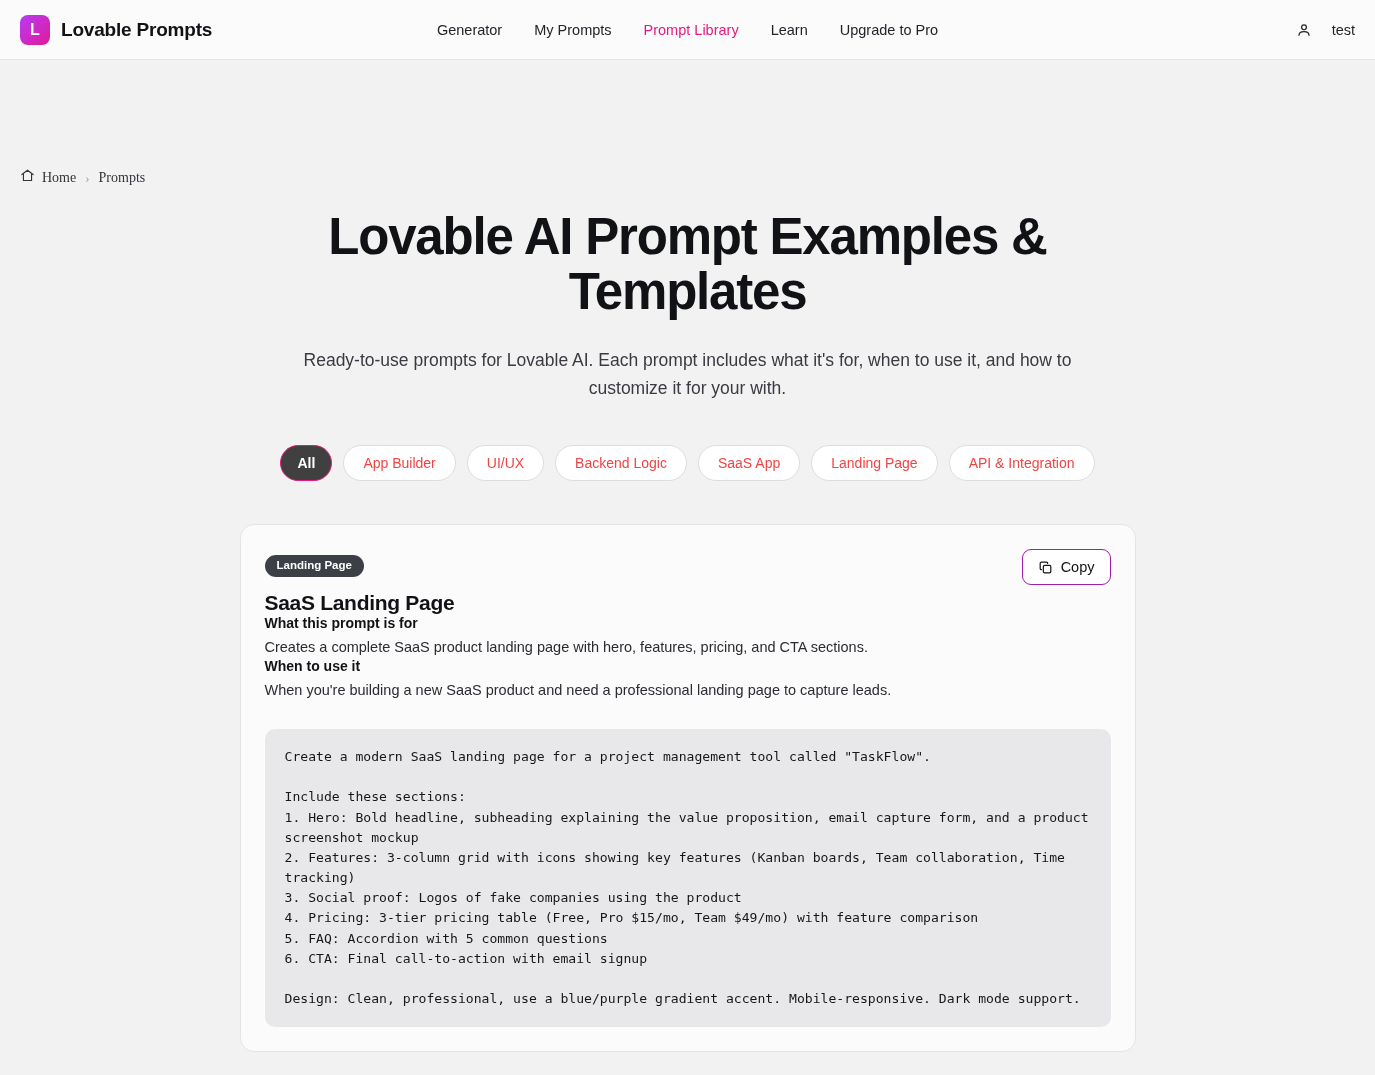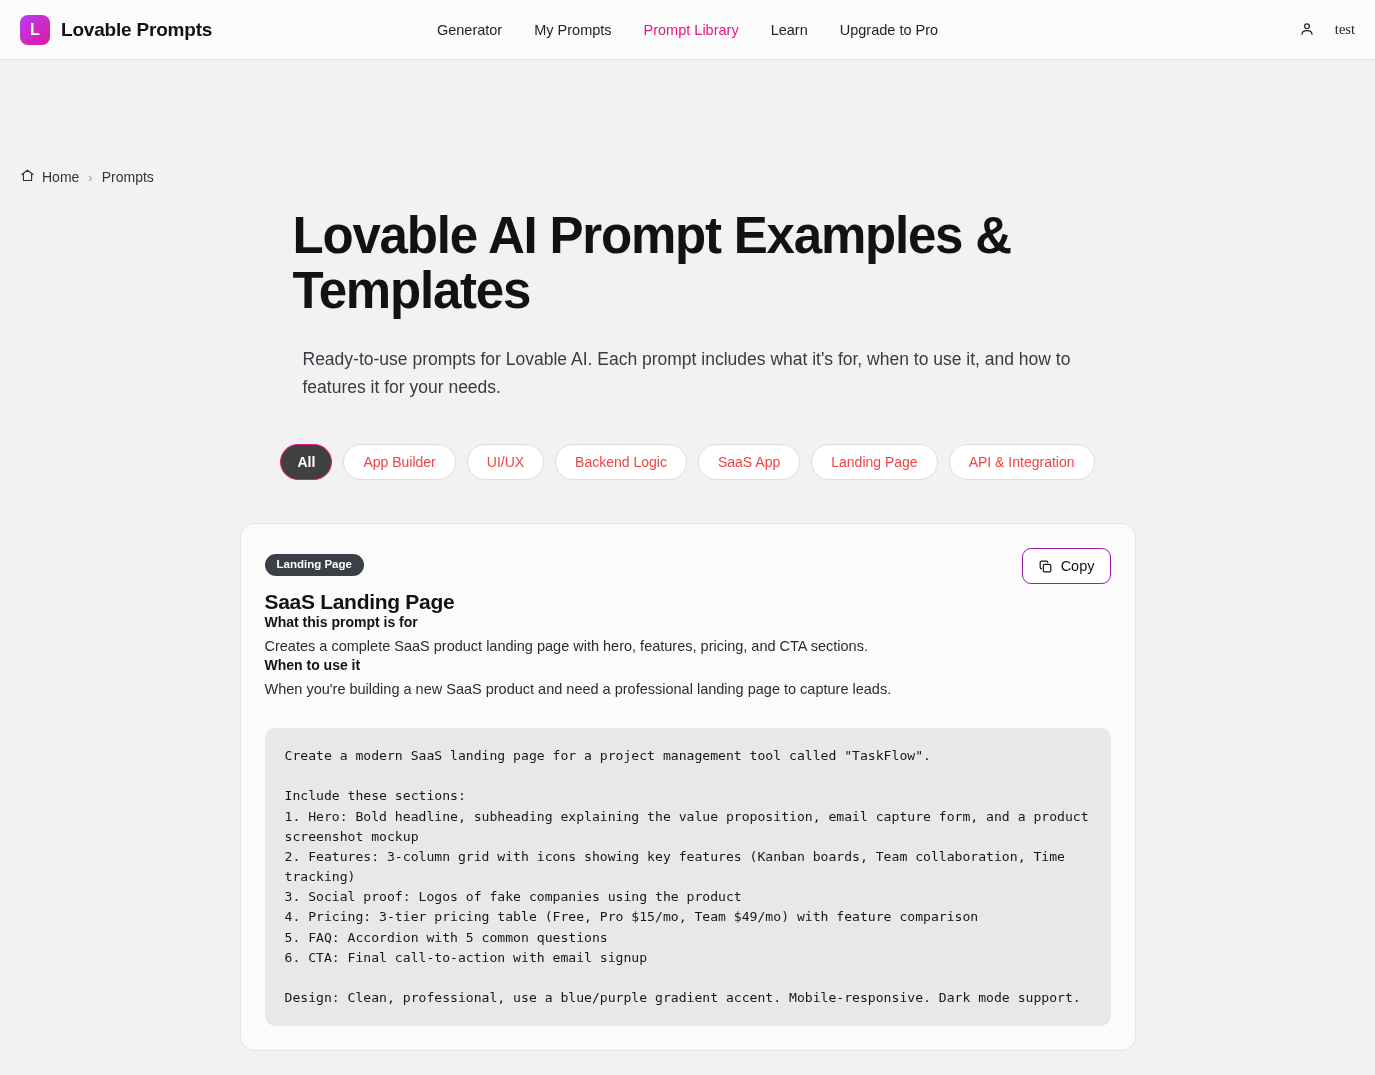--- a/index.html
+++ b/index.html
@@ -46,36 +46,36 @@
     cursor: pointer;
     white-space: nowrap;
   }
   .nav-item.active { color: #e6187f; }
 
   .user-area {
     margin-left: auto;
     display: flex; align-items: flex-start; gap: 20px;
     font-size: 14.5px; color: #23242a;
     cursor: pointer;
-    font-family: Liberation Serif, serif;
   }
   .user-icon { width: 16px; height: 16px; display: block; }
 
   
   .breadcrumb {
     display: flex; align-items: center; gap: 9px;
     font-size: 14px; color: #33343a;
     padding: 108px 0 0 20px;
+    font-family: Liberation Serif, serif;
   }
   .breadcrumb .crumb { display: flex; align-items: center; gap: 7px; cursor: pointer; }
   .breadcrumb .sep { color: #9a9aa0; font-size: 13px; }
   .breadcrumb .current { color: #33343a; }
 
   
-  .hero { text-align: left; padding-top: 22px; }
+  .hero { text-align: center; padding-top: 22px; }
   .hero h1 {
     font-size: 51px;
     line-height: 1.08;
     font-weight: 800;
     letter-spacing: -1.2px;
     max-width: 790px;
     margin: 0 auto;
   }
   .hero p {
     margin: 27px auto 0;
@@ -218,21 +218,21 @@
       </svg>
     </span>
     <span>Home</span>
   </span>
   <span class="sep">›</span>
   <span class="current">Prompts</span>
 </div>
 
 <div class="hero">
   <h1>Lovable AI Prompt Examples &amp; Templates</h1>
-  <p>Ready-to-use prompts for Lovable AI. Each prompt includes what it's for, when to use it, and how to features it for your needs.</p>
+  <p>Ready-to-use prompts for Lovable AI. Each prompt includes what it's for, when to use it, and how to customize it for your with.</p>
 </div>
 
 <div class="filters">
   <div class="chip active">All</div>
   <div class="chip">App Builder</div>
   <div class="chip">UI/UX</div>
   <div class="chip">Backend Logic</div>
   <div class="chip">SaaS App</div>
   <div class="chip">Landing Page</div>
   <div class="chip">API &amp; Integration</div>

